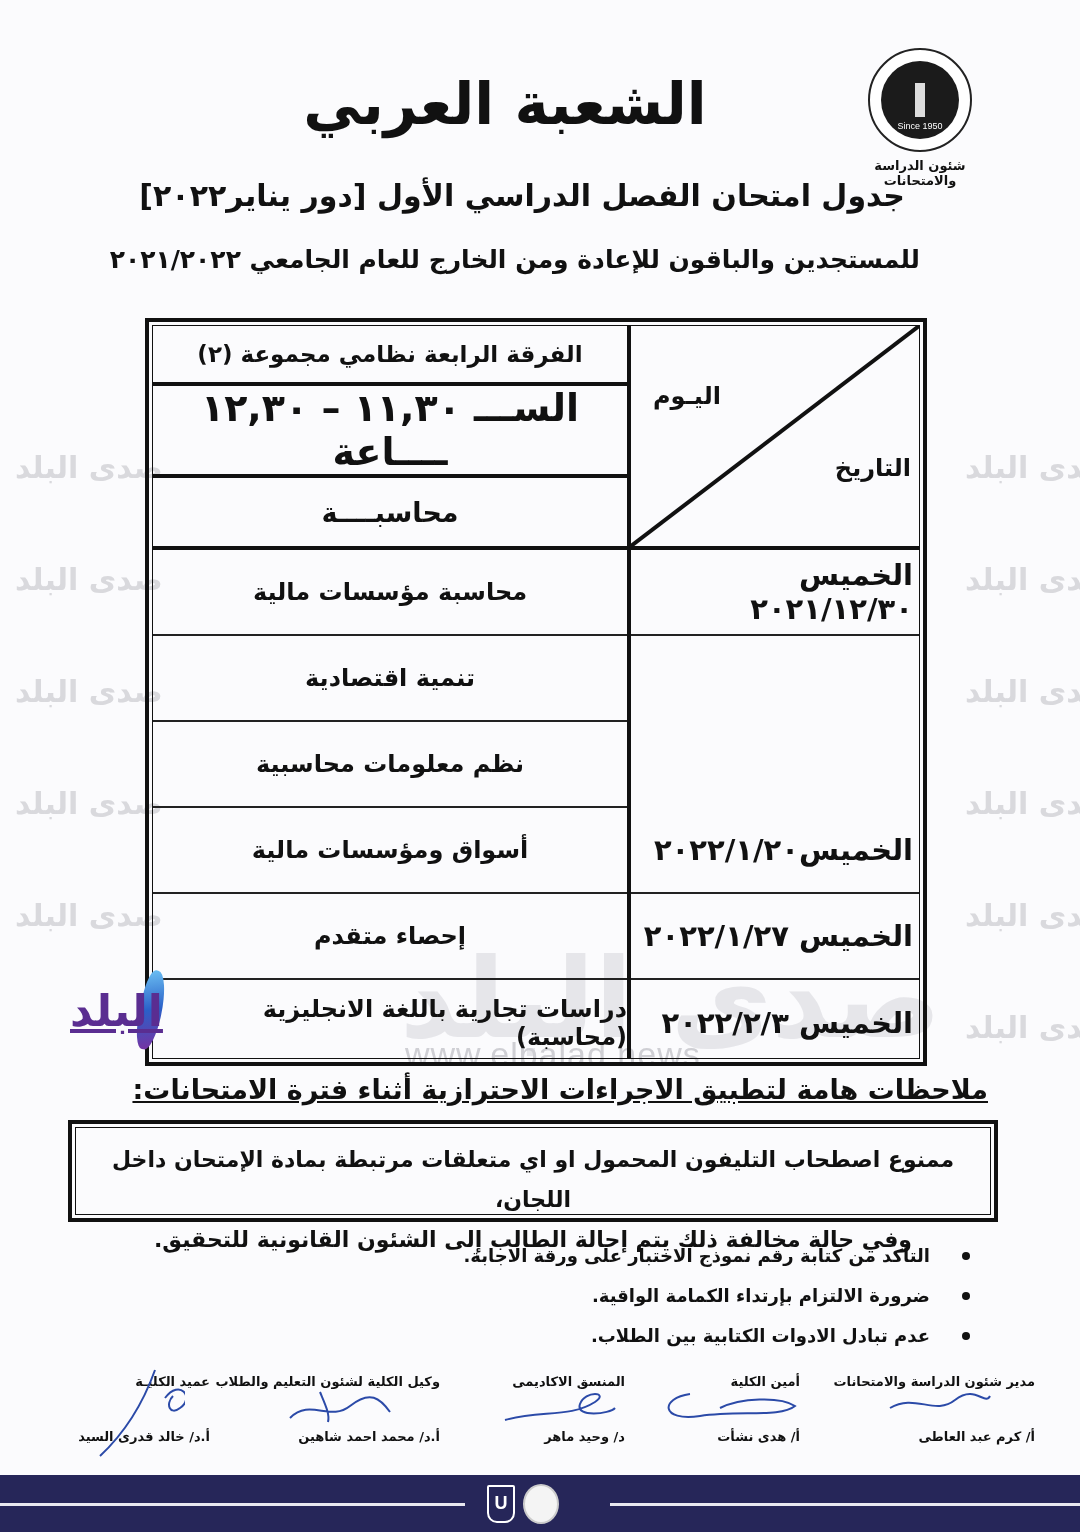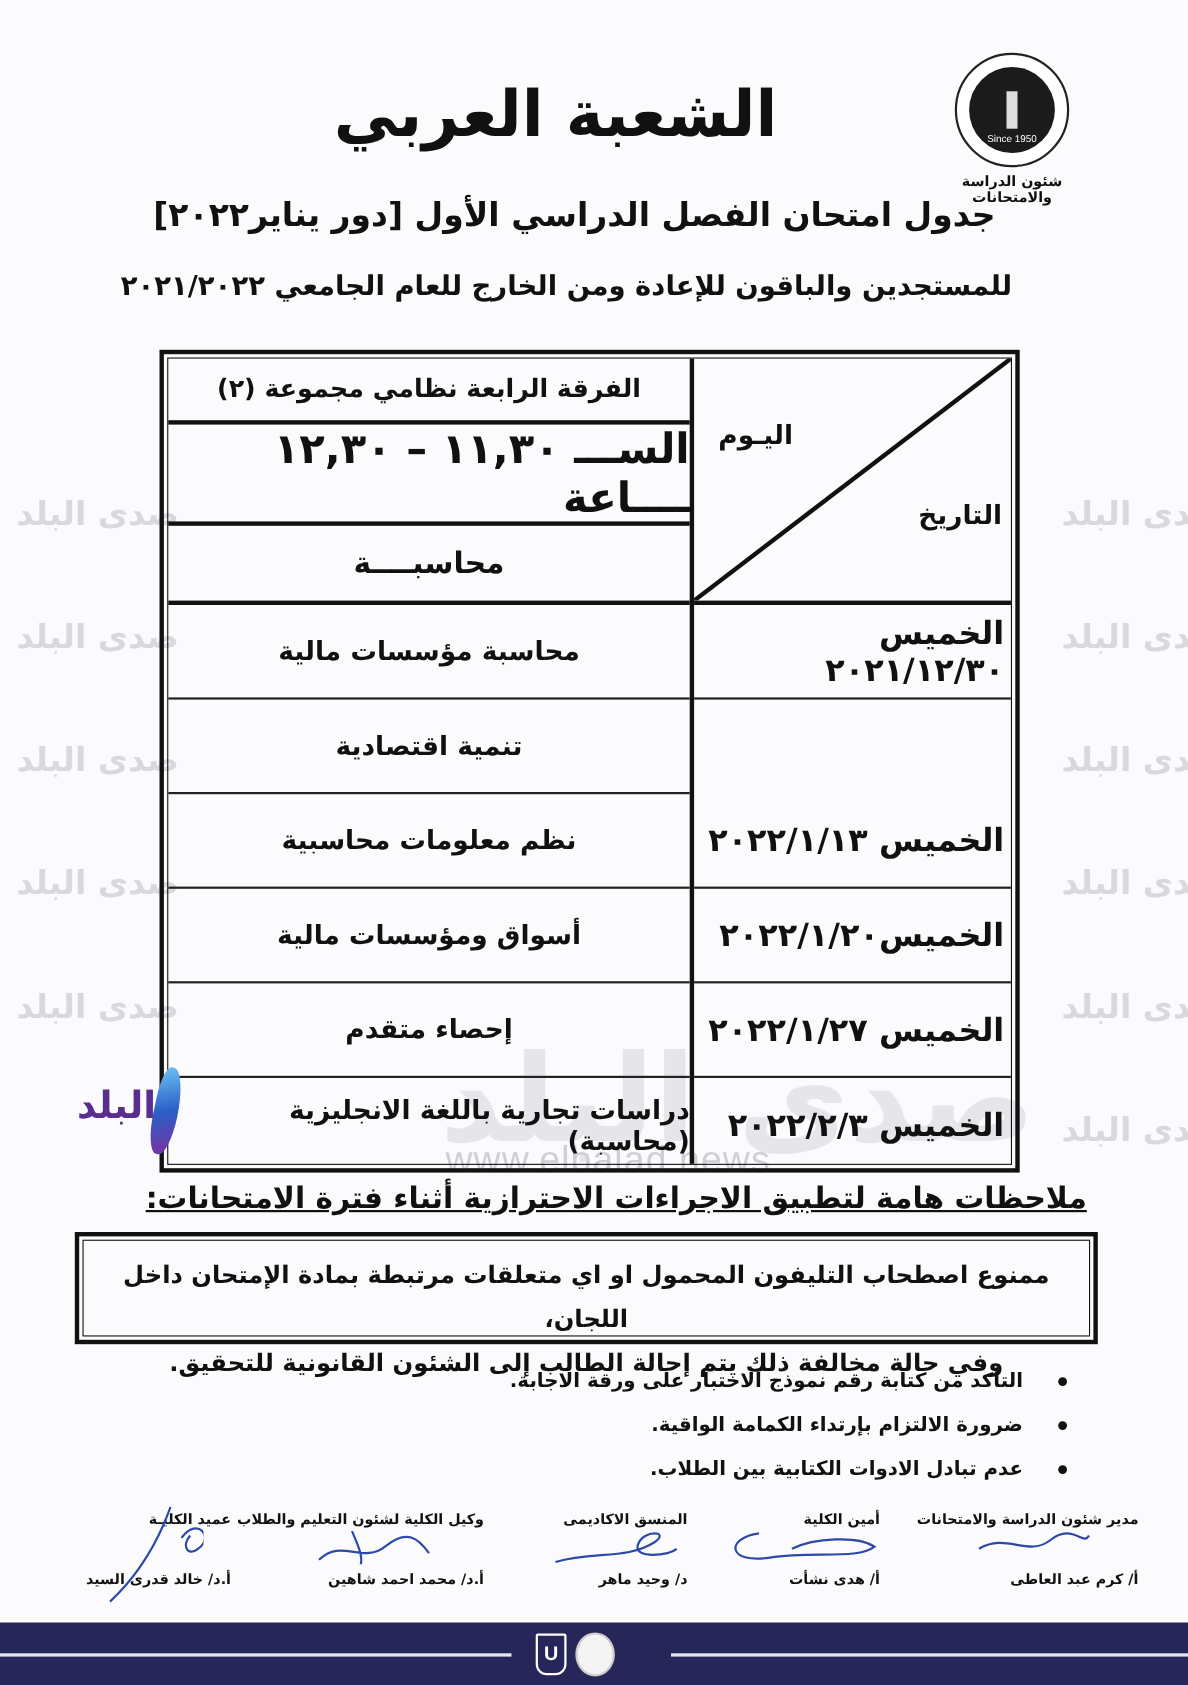--- a/index.html
+++ b/index.html
@@ -36,21 +36,21 @@
   .subtitle1 { position: absolute; right: 175px; top: 178px; font-size: 30px; font-weight: bold; direction: rtl; white-space: nowrap; }
   .subtitle2 { position: absolute; right: 160px; top: 245px; font-size: 25px; font-weight: bold; direction: rtl; white-space: nowrap; }
 
   .table-wrap {
     position: absolute; left: 145px; top: 318px; width: 782px; height: 748px;
     border: 4px solid #111; box-sizing: border-box; padding: 3px; background: transparent;
   }
   .table-inner { position: relative; width: 100%; height: 100%; border: 1px solid #111; box-sizing: border-box; }
   .col-right { position: absolute; right: 0; top: 0; width: 292px; height: 100%; border-left: 4px solid #111; box-sizing: border-box; }
   .col-left { position: absolute; left: 0; top: 0; right: 292px; height: 100%; }
-  .cell { position: absolute; left: 0; right: 0; display: flex; align-items: center; justify-content: center; direction: rtl; font-weight: bold; box-sizing: border-box; }
+  .cell { position: absolute; left: 0; right: 0; display: flex; align-items: center; justify-content: center; direction: rtl; font-weight: bold; box-sizing: border-box; text-align: center; }
   .head-diag { position: absolute; left: 0; right: 0; top: 0; height: 224px; border-bottom: 4px solid #111; box-sizing: border-box; }
   .head-diag svg { position: absolute; inset: 0; }
   .lbl-day { position: absolute; left: 22px; top: 56px; font-size: 24px; font-weight: bold; direction: rtl; }
   .lbl-date { position: absolute; right: 8px; top: 128px; font-size: 24px; font-weight: bold; direction: rtl; }
 
   .hdr1 { top: 0; height: 60px; border-bottom: 4px solid #111; font-size: 23px; }
   .hdr2 { top: 60px; height: 92px; border-bottom: 4px solid #111; font-size: 38px; }
   .hdr3 { top: 152px; height: 72px; border-bottom: 4px solid #111; font-size: 27px; }
 
   .row { position: absolute; left: 0; right: 0; height: 86px; border-bottom: 2px solid #222; box-sizing: border-box; display: flex; align-items: center; direction: rtl; font-weight: bold; }
@@ -71,21 +71,21 @@
 
   .sig { position: absolute; top: 1374px; direction: rtl; font-size: 13px; font-weight: bold; white-space: nowrap; }
   .sig .role { display: block; }
   .sig .name { display: block; margin-top: 40px; }
   .sig svg { position: absolute; left: 50%; top: 14px; transform: translateX(-50%); }
 
   .footer-bar { position: absolute; left: 0; right: 0; top: 1475px; height: 57px; background: #262659; }
   .footer-line { position: absolute; top: 28px; height: 3px; background: #e8e8f0; }
   .footer-logo1 { position: absolute; left: 487px; top: 10px; width: 28px; height: 38px; border: 2px solid #fff; box-sizing: border-box; color: #fff; font-size: 18px; font-weight: bold; text-align: center; line-height: 32px; font-family: "Liberation Sans", sans-serif; border-radius: 2px 2px 10px 10px; }
   .footer-logo2 { position: absolute; left: 523px; top: 9px; width: 36px; height: 40px; border-radius: 50%; background: #f4f4f4; border: 2px solid #ccc; box-sizing: border-box; }
-  .elbalad-logo { position: absolute; left: 70px; top: 985px; font-size: 34px; font-weight: bold; color: #5a2d91; direction: rtl; }
+  .elbalad-logo { position: absolute; left: 70px; top: 985px; font-size: 44px; font-weight: bold; color: #5a2d91; direction: rtl; text-decoration: underline; }
   .elbalad-swoosh { position: absolute; left: 140px; top: 970px; width: 22px; height: 80px; border-radius: 40% 60% 50% 50%; background: linear-gradient(160deg,#6ec3f4,#2a60c8,#7b2fa0); transform: rotate(12deg); }
 </style>
 </head>
 <body>
 
 <div class="page">
 
   <div class="watermark" style="left:15px;top:450px">صدى البلد</div>
   <div class="watermark" style="left:965px;top:450px">صدى البلد</div>
   <div class="watermark" style="left:15px;top:562px">صدى البلد</div>
@@ -118,21 +118,20 @@
     <div class="table-inner">
       <div class="col-right">
         <div class="head-diag">
           <svg width="100%" height="100%" viewBox="0 0 288 220" preserveAspectRatio="none">
             <line x1="0" y1="220" x2="288" y2="0" stroke="#111" stroke-width="4"></line>
           </svg>
           <div class="lbl-day">اليـوم</div>
           <div class="lbl-date">التاريخ</div>
         </div>
         <div class="row" style="top:224px">الخميس ٢٠٢١/١٢/٣٠</div>
-        <div class="row" style="top:396px">الخميس ٢٠٢٢/١/١٣</div>
         <div class="row" style="top:482px">الخميس٢٠٢٢/١/٢٠</div>
         <div class="row" style="top:568px">الخميس ٢٠٢٢/١/٢٧</div>
         <div class="row last" style="top:654px">الخميس ٢٠٢٢/٢/٣</div>
       </div>
       <div class="col-left">
         <div class="cell hdr1">الفرقة الرابعة نظامي مجموعة (٢)</div>
         <div class="cell hdr2">الســـ ١١,٣٠ – ١٢,٣٠ ــــاعة</div>
         <div class="cell hdr3">محاسبــــة</div>
         <div class="row" style="top:224px">محاسبة مؤسسات مالية</div>
         <div class="row" style="top:310px">تنمية اقتصادية</div>

